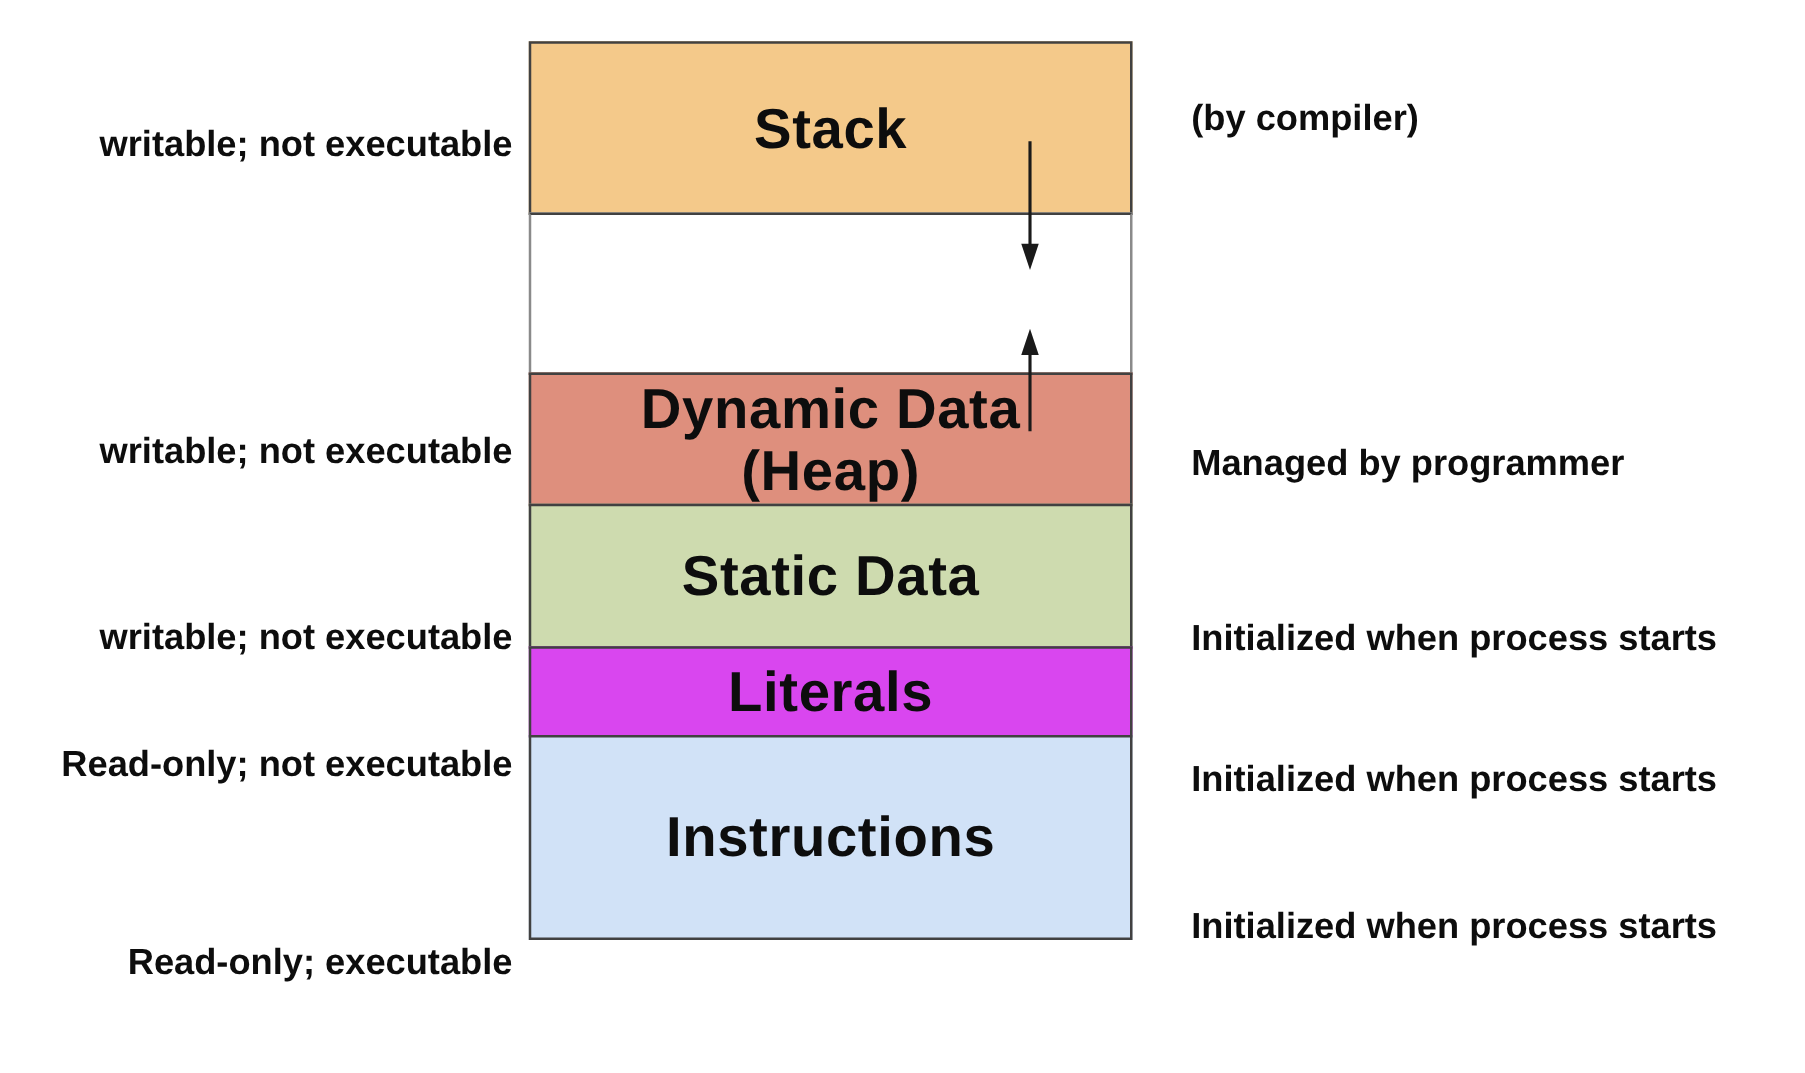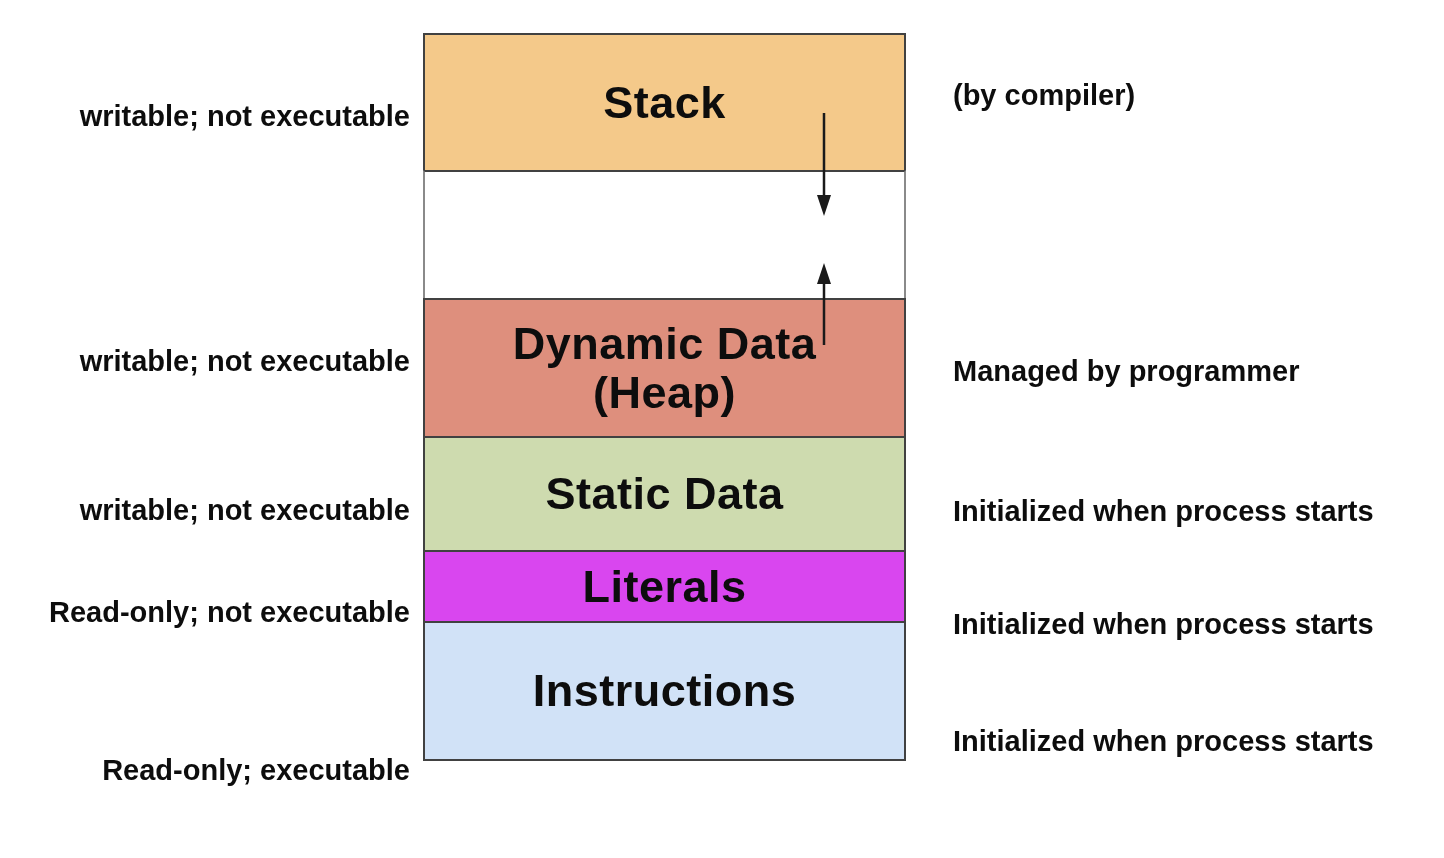--- a/index.html
+++ b/index.html
@@ -100,34 +100,34 @@
   <div class="side-note left" style="top:613px">Read-only; not executable</div>
   <div class="side-note left" style="top:771px">Read-only; executable</div>
 
   <div class="mem-column">
     <div class="mem-block" style="height: 139px; background-color: rgb(244, 201, 138);">
       <div class="block-label">Stack</div>
     </div>
 
     <div class="mem-block gap" style="height: 130px; background-color: rgb(255, 255, 255);"></div>
 
-    <div class="mem-block" style="height: 140px; background-color: rgb(222, 143, 125);">
+    <div class="mem-block" style="height: 107px; background-color: rgb(222, 143, 125);">
       <div class="block-label">Dynamic Data</div>
       <div class="block-label">(Heap)</div>
     </div>
 
     <div class="mem-block" style="height: 116px; background-color: rgb(206, 219, 175);">
       <div class="block-label">Static Data</div>
     </div>
 
     <div class="mem-block" style="height: 73px; background-color: #d946ef;">
       <div class="block-label">Literals</div>
     </div>
 
-    <div class="mem-block" style="height: 140px; background-color: rgb(209, 226, 247);">
+    <div class="mem-block" style="height: 164px; background-color: rgb(209, 226, 247);">
       <div class="block-label">Instructions</div>
     </div>
   </div>
 
   <svg class="growth-arrows" viewBox="0 0 36 250">
     <g>
       <line x1="18" y1="8" x2="18" y2="92"></line>
       <polygon points="11,90 25,90 18,111"></polygon>
     </g>
     <g>

